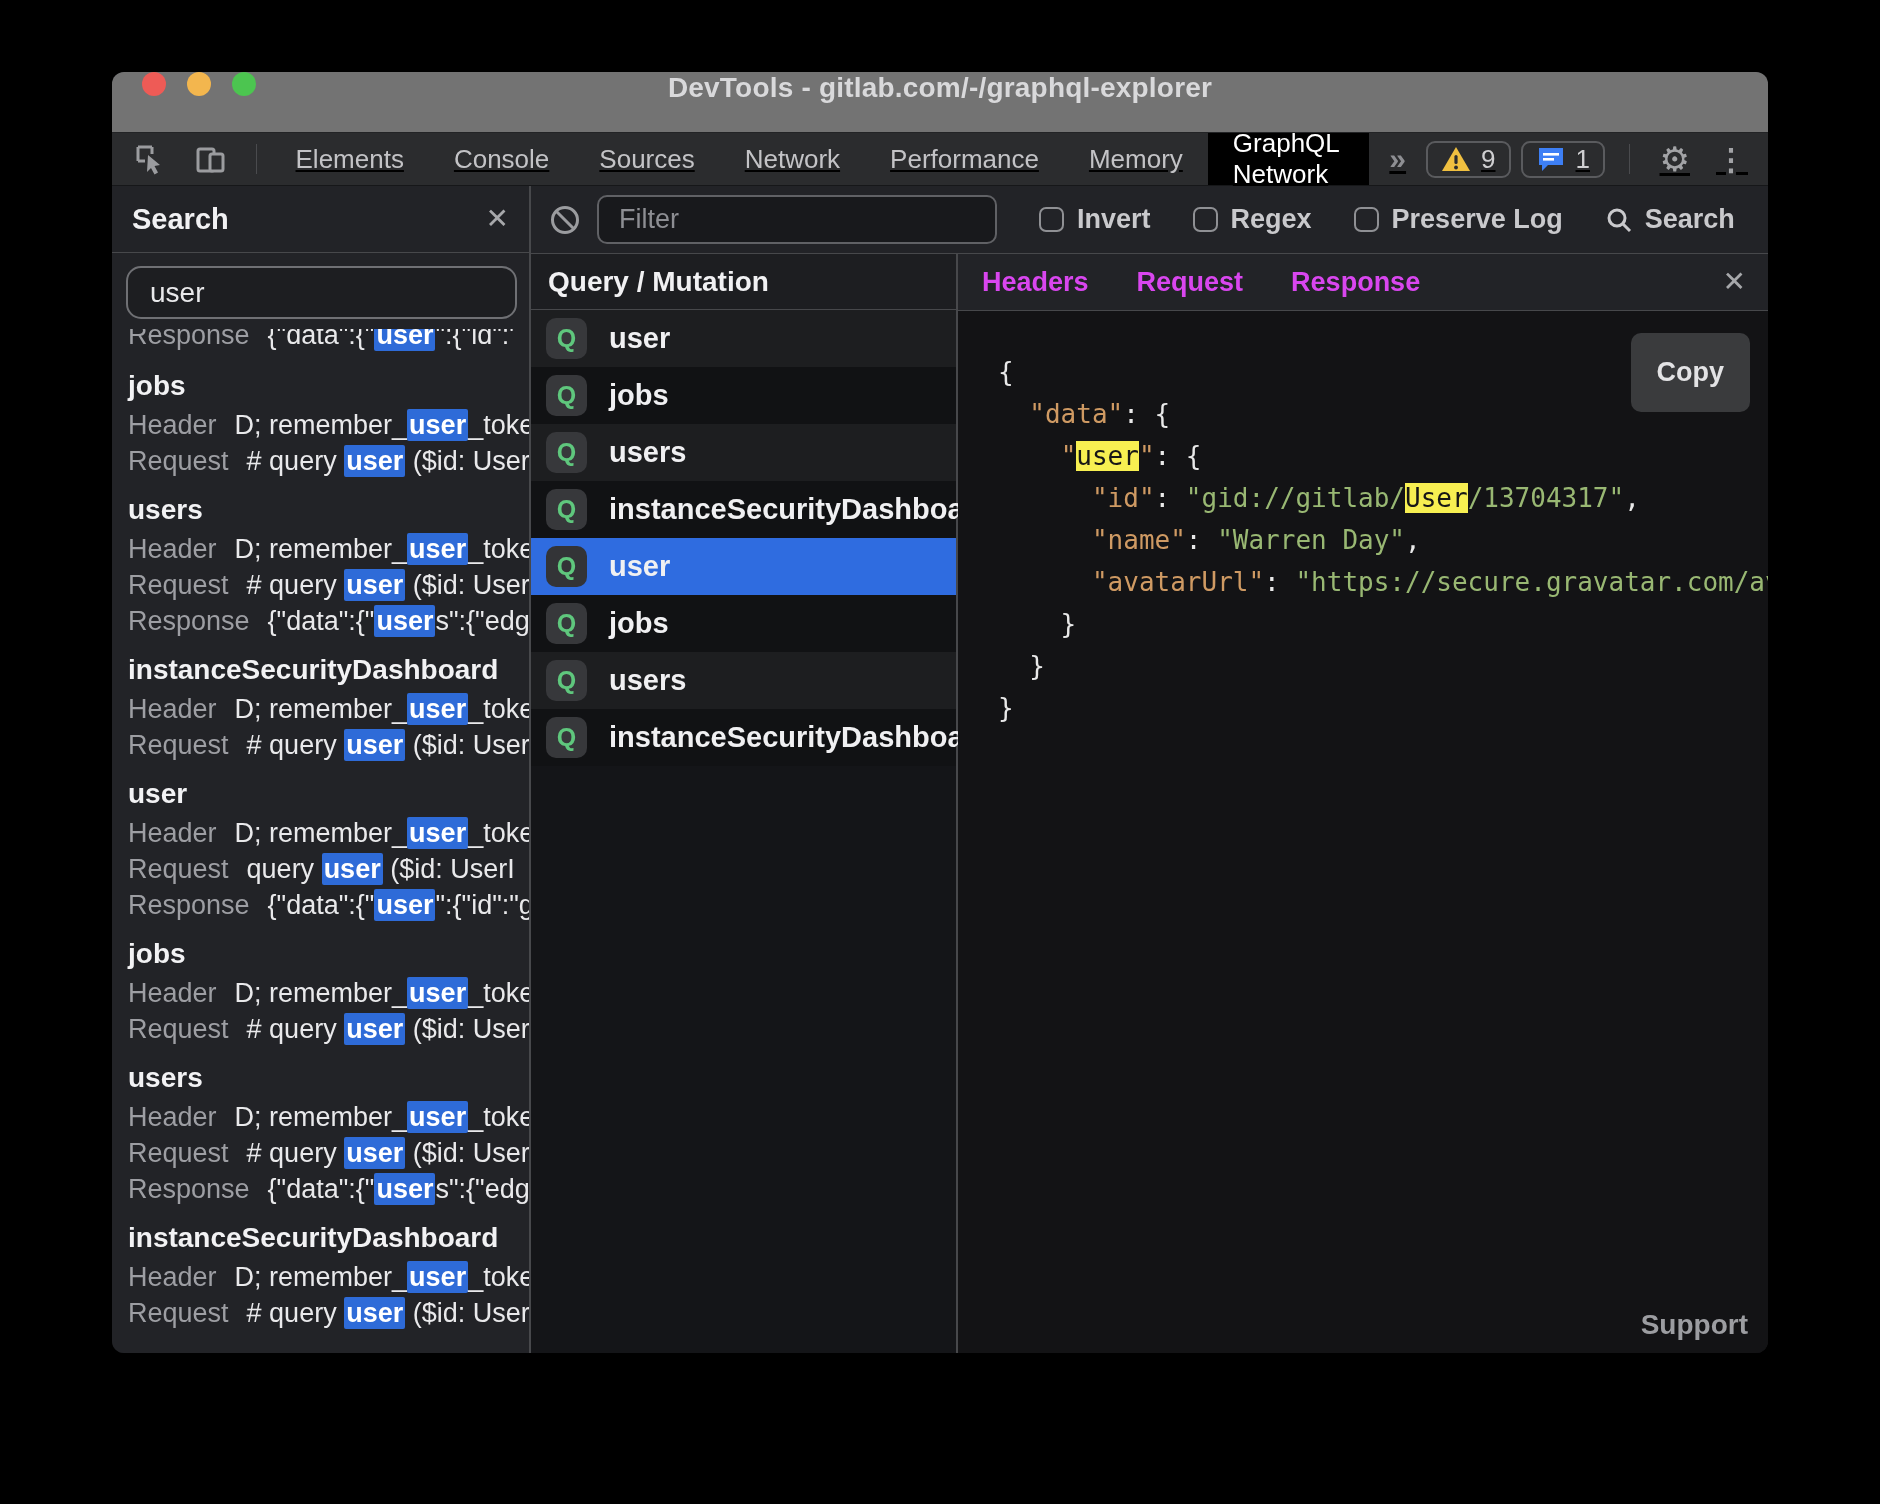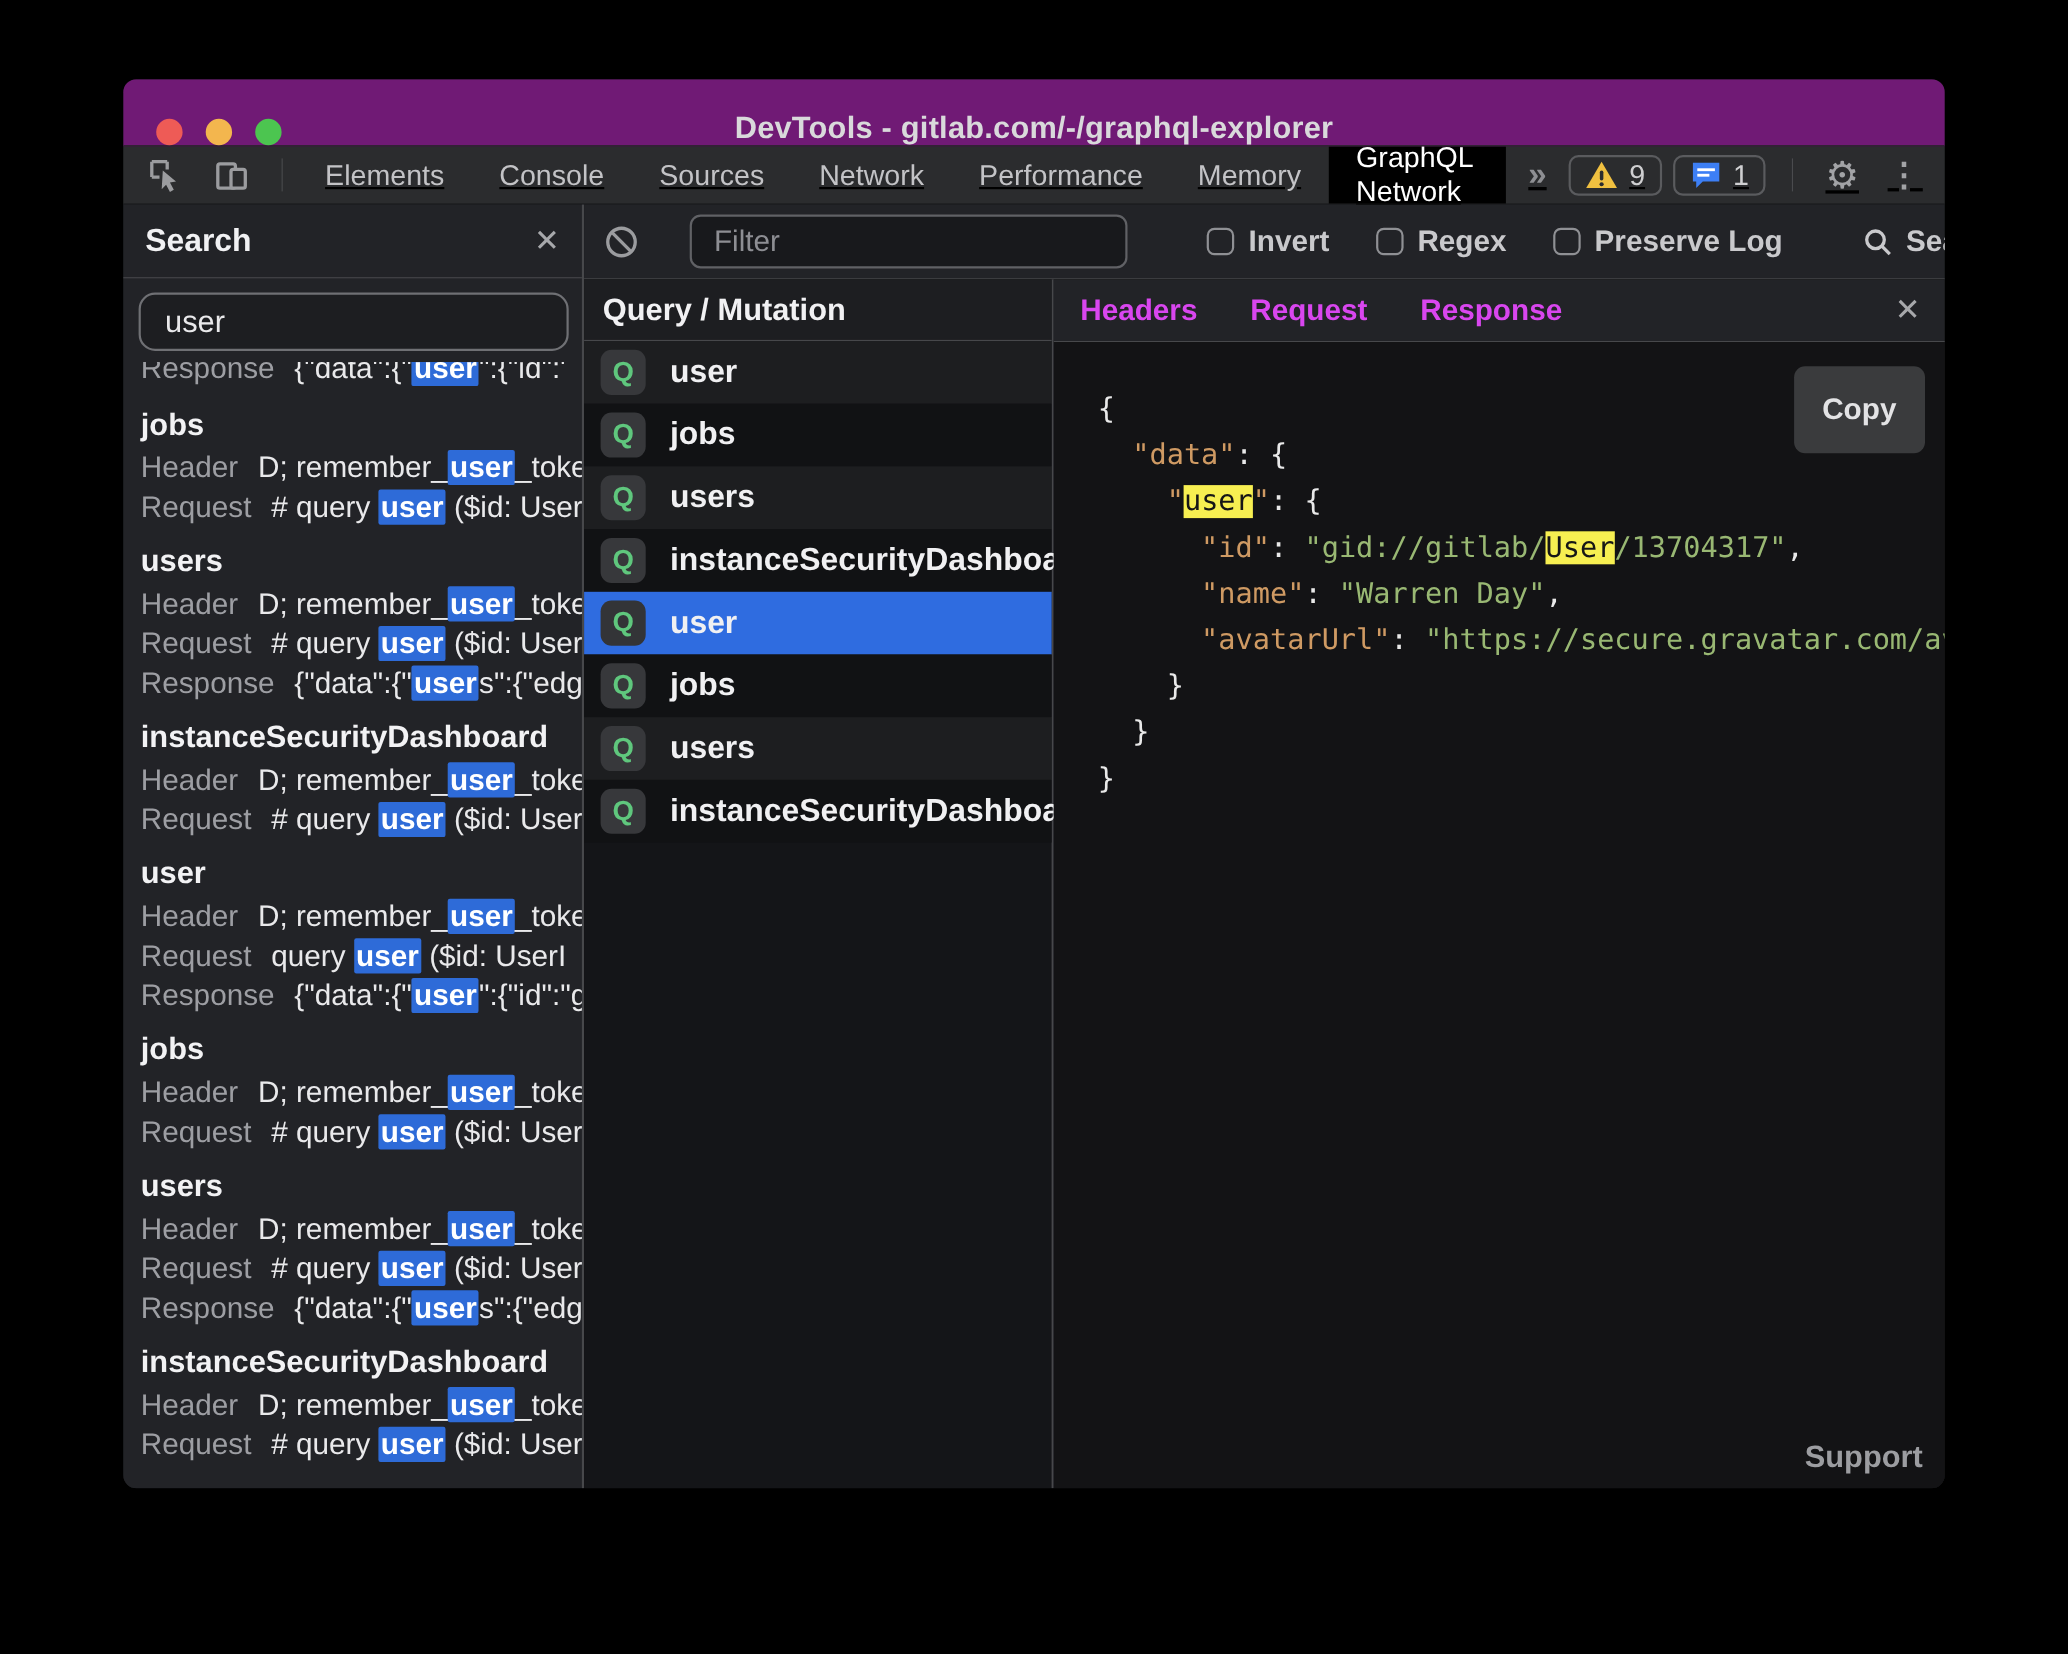--- a/index.html
+++ b/index.html
@@ -11,22 +11,22 @@
     overflow:hidden;
   }
   .window {
     position:absolute; left:112px; top:72px; width:1656px; height:1281px;
     border-radius:12px; background:#151618; overflow:hidden;
     display:flex; flex-direction:column;
     box-shadow:0 30px 80px rgba(0,0,0,.8);
   }
   
   .titlebar {
-    height:61px; flex:0 0 61px; background:#701a75; position:relative;
-    display:flex; align-items:flex-end; border-bottom:1px solid #232426;
+    height:61px; flex:0 0 61px; background:#737373; position:relative;
+    display:flex; align-items:flex-start; border-bottom:1px solid #232426;
   }
   .lights { display:flex; gap:21px; margin-left:30px; z-index:2; }
   .light { width:24px; height:24px; border-radius:50%; }
   .light.red { background:#ee5b56; }
   .light.yellow { background:#f3b64e; }
   .light.green { background:#4cc550; }
   .win-title {
     position:absolute; left:0; right:0; text-align:center;
     color:#d9d9db; font-size:28px; font-weight:700; letter-spacing:.2px;
   }
@@ -77,21 +77,21 @@
   .clip-row .meta-row { margin-top:-12px; }
   .group { margin-top:14px; }
   .g-title { color:#f2f2f4; font-size:28px; font-weight:700; line-height:34px; margin-bottom:4px; }
   .meta-row { line-height:36px; white-space:nowrap; font-size:27px; color:#e9e9eb; }
   .m-label { color:#9d9ea3; margin-right:18px; }
   .hl { background:#2e6bd8; color:#fff; font-weight:700; padding:1px 2px; border-radius:2px; }
   
   .rightside { flex:1; display:flex; flex-direction:column; min-width:0; min-height:0; }
   .toolbar {
     height:68px; flex:0 0 68px; background:#222327; border-bottom:1px solid #47484b;
-    display:flex; align-items:center; padding:0 16px;gap:30px;
+    display:flex; align-items:center; padding:0 16px;
   }
   .blockicon { margin:0 16px 0 2px; display:flex; }
   .filter-input {
     width:400px; height:49px; border:2px solid #606165; border-radius:10px;
     background:#18191c; color:#e9e9eb; font-size:27px; padding:0 20px; outline:none;
     font-family:"Liberation Sans", sans-serif;
   }
   .filter-input::placeholder { color:#8d8e93; }
   .chk-wrap { display:flex; align-items:center; gap:13px; margin-left:42px; }
   .chk {

